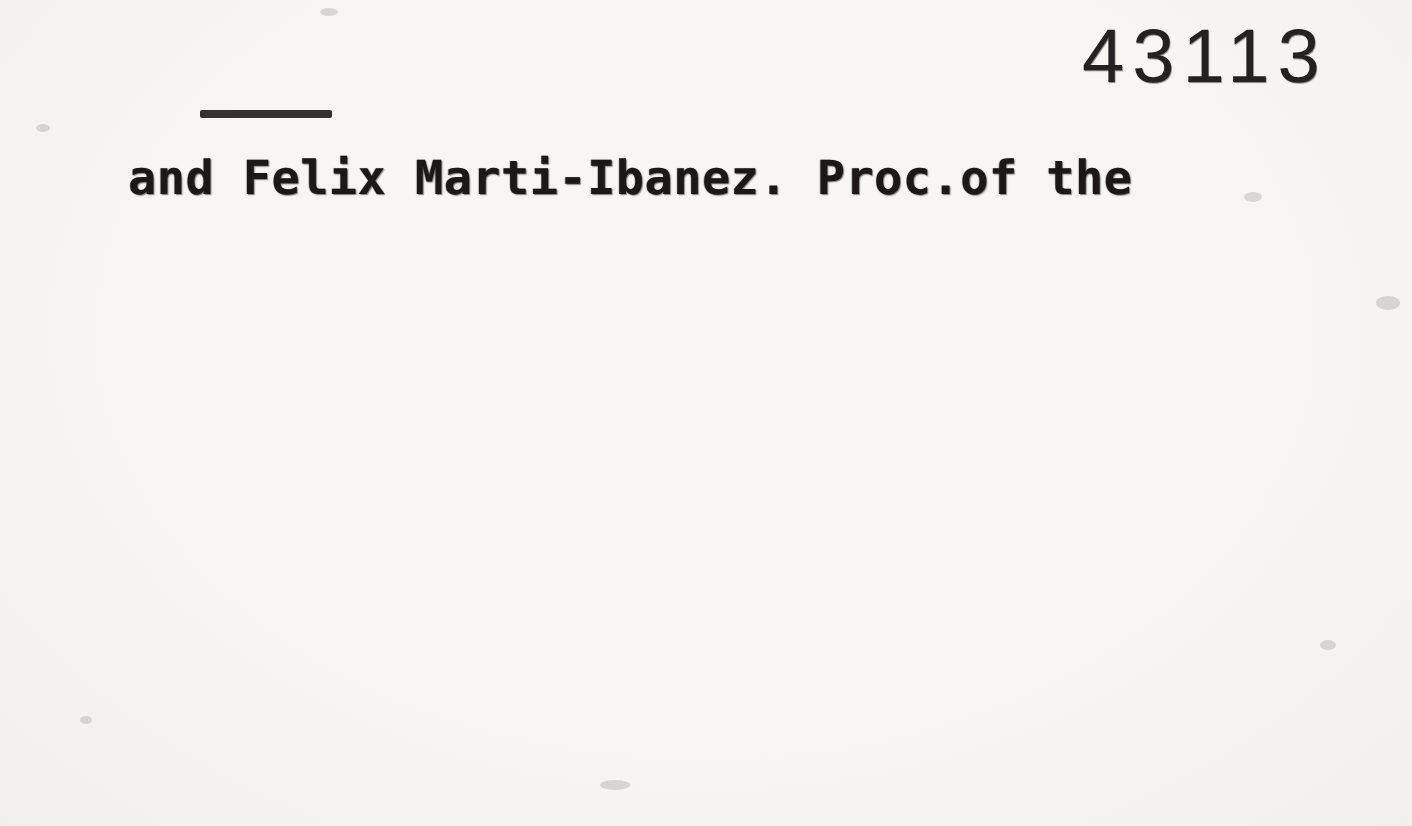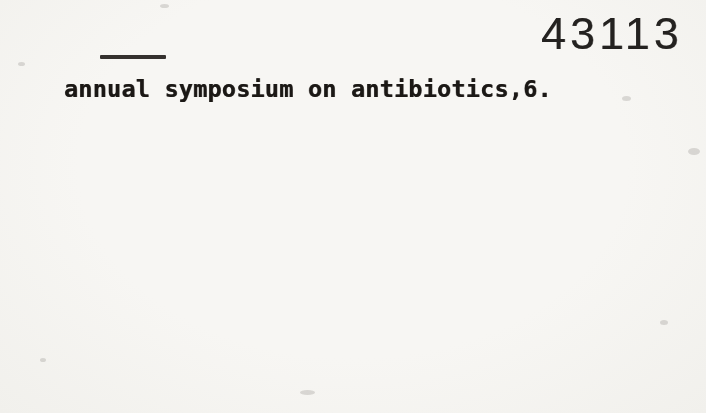--- a/index.html
+++ b/index.html
@@ -28,21 +28,21 @@
     letter-spacing: 0.2px;
     text-shadow: 0.5px 0.4px 0.6px rgba(25, 22, 18, 0.55),
                  -0.3px 0.2px 0.4px rgba(25, 22, 18, 0.35);
   }
   
   .catalog-number {
     position: absolute;
     left: 541px;
     top: 8px;
     font-family: "Liberation Sans", "DejaVu Sans", sans-serif;
-    font-size: 45px;
+    font-size: 38px;
     font-weight: 400;
     letter-spacing: 4px;
     color: #242220;
     text-shadow: 0.4px 0.4px 0.4px rgba(30, 28, 25, 0.5);
   }
   
   .underline-artifact {
     position: absolute;
     left: 100px;
     top: 55px;
@@ -69,21 +69,21 @@
 </head>
 <body>
 
 <div class="card">
 
   <div class="catalog-number">43113</div>
 
   <div class="underline-artifact"></div>
 
   <div class="text-block">
-    <div>annual symposium on antibiotics,6.</div>
+    <div>and Felix Marti-Ibanez. Proc.of the</div>
     
     
     
     
     
     
     
   </div>
 
   <div class="speckle sp1"></div>

